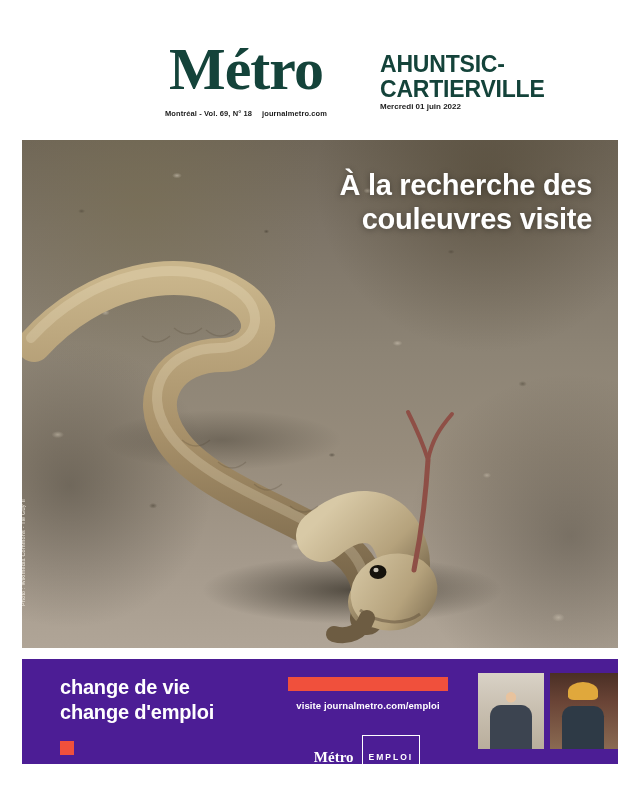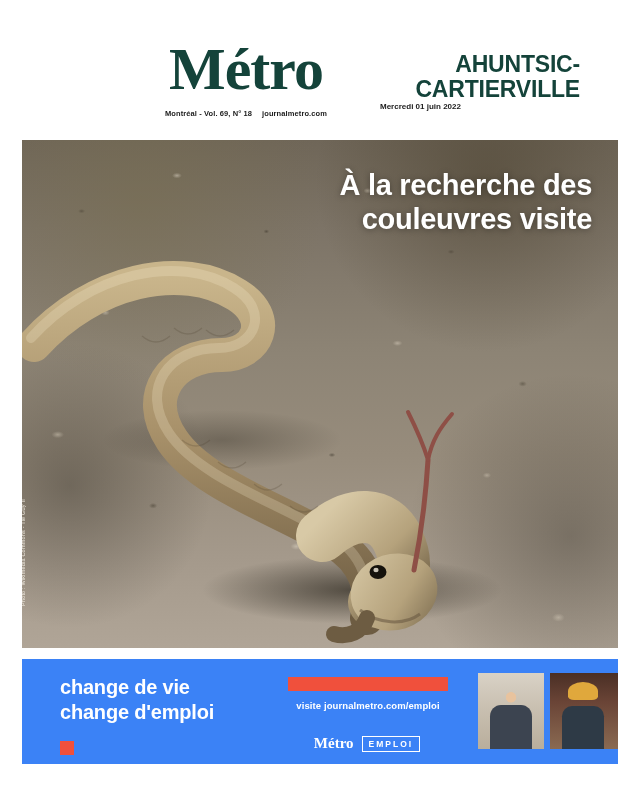--- a/index.html
+++ b/index.html
@@ -62,21 +62,20 @@
     left: 380px;
     top: 52px;
     width: 200px;
   }
   .edition-name {
     font-size: 23px;
     font-weight: bold;
     color: #14433a;
     line-height: 25px;
     letter-spacing: -0.2px;
-    text-align: right;
   }
   .edition-date {
     font-size: 8px;
     font-weight: bold;
     color: #1b1b1b;
   }
 
   
   .hero {
     position: absolute;
@@ -151,21 +150,21 @@
     text-shadow: 0 1px 6px rgba(0,0,0,0.35);
   }
 
   
   .ad {
     position: absolute;
     left: 22px;
     top: 659px;
     width: 596px;
     height: 105px;
-    background: #3b82f6;
+    background: #4c1d95;
     overflow: hidden;
   }
   .ad-square {
     position: absolute;
     left: 38px;
     top: 82px;
     width: 14px;
     height: 14px;
     background: #f0503c;
   }
@@ -213,21 +212,21 @@
     font-family: "Liberation Serif", serif;
     font-weight: bold;
     font-size: 15px;
     color: #ffffff;
   }
   .ad-brand .emploi {
     font-size: 8.5px;
     font-weight: bold;
     color: #ffffff;
     border: 1px solid #ffffff;
-    padding: 2px 6px;
+    padding: 16px 6px;
     letter-spacing: 2px;
   }
   .ad-photos {
     position: absolute;
     right: 0;
     top: 0;
     width: 140px;
     height: 105px;
   }
   .ad-photo {

